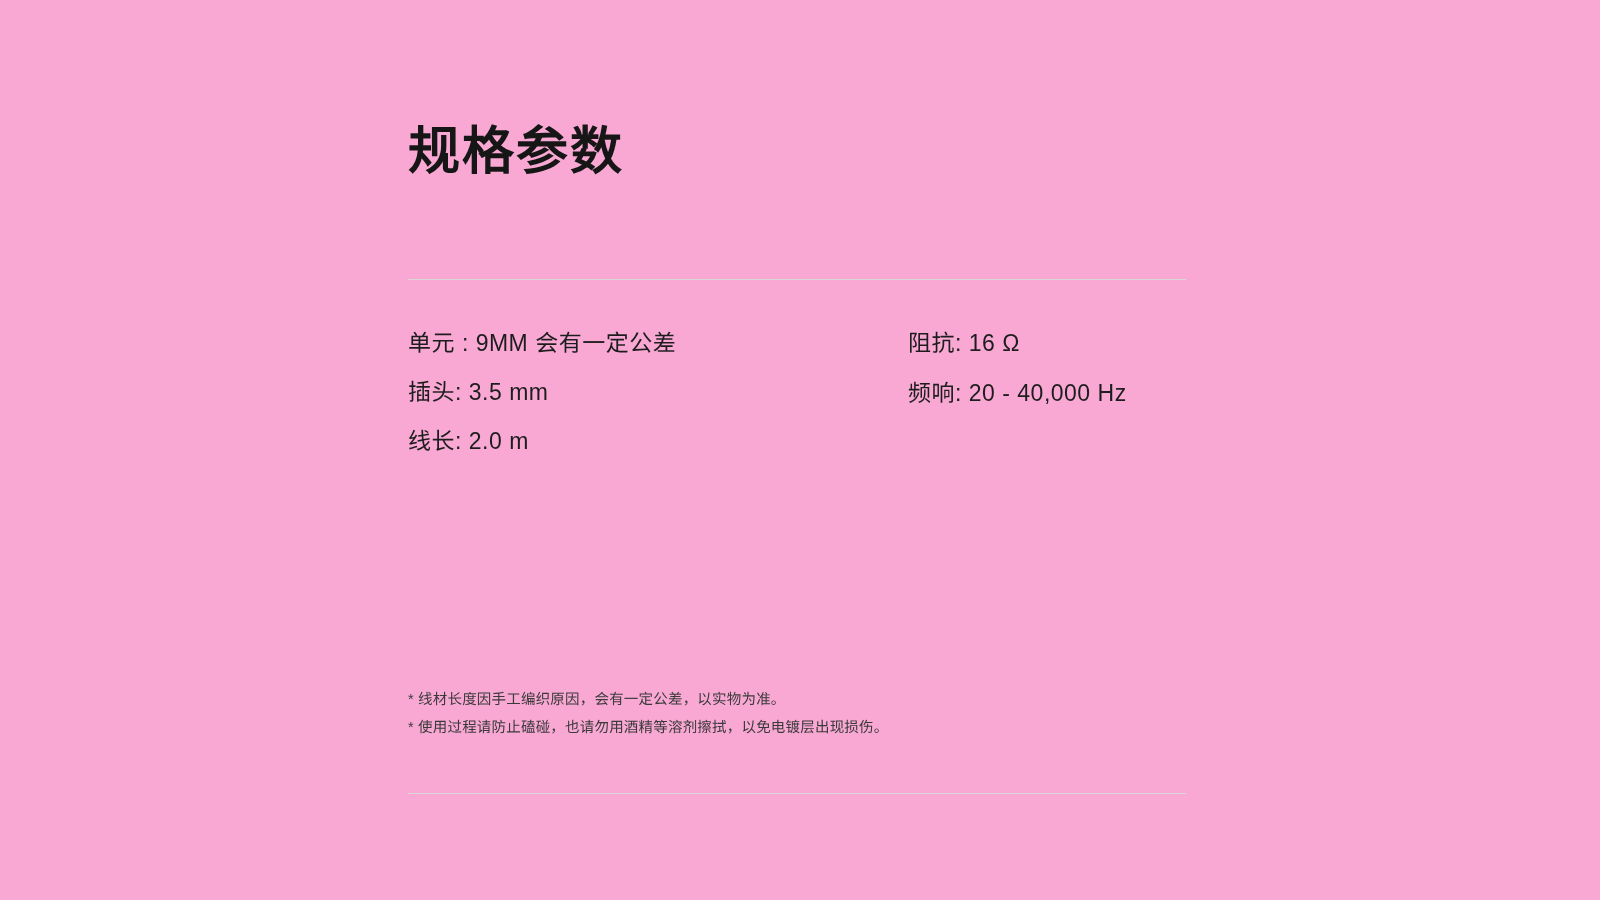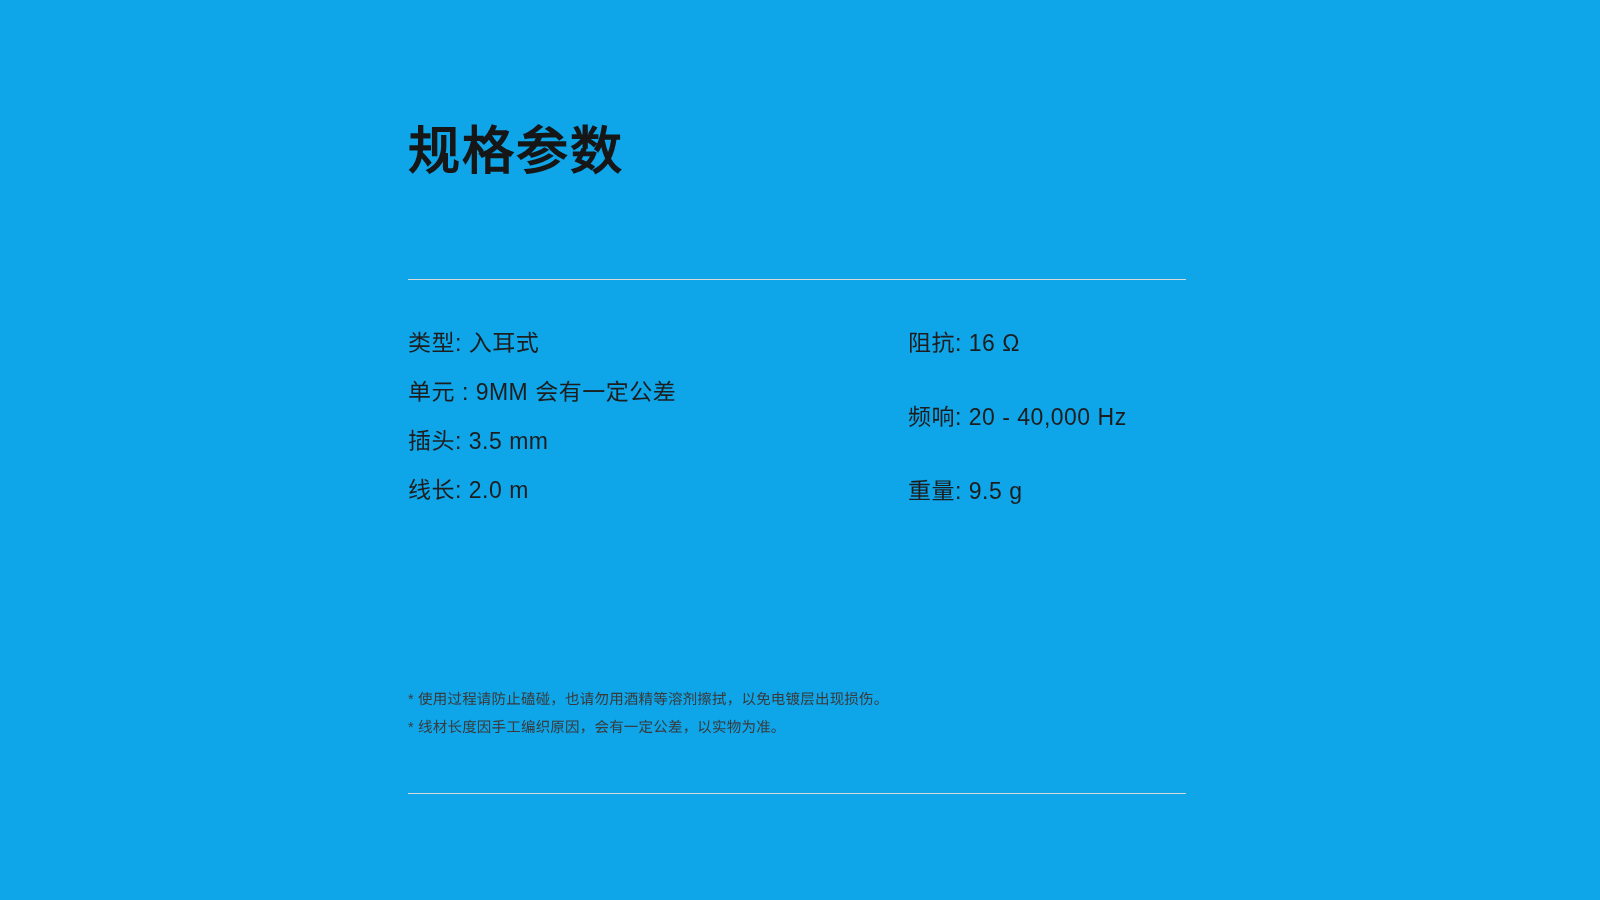--- a/index.html
+++ b/index.html
@@ -12,21 +12,21 @@
     width: 1600px;
     height: 900px;
     font-family: "Liberation Sans", "DejaVu Sans", sans-serif;
     color: #1a1a1a;
     overflow: hidden;
   }
   .page {
     position: relative;
     width: 1600px;
     height: 900px;
-    background: #0ea5e9;
+    background: #f9a8d4;
   }
   .spec-block {
     position: absolute;
     left: 408px;
     top: 120px;
     width: 780px;
   }
   .page-title {
     font-size: 52px;
     font-weight: 700;
@@ -53,21 +53,21 @@
     width: 790px;
     display: flex;
     flex-direction: row;
     justify-content: flex-start;
   }
   .spec-col {
     display: flex;
     flex-direction: column;
   }
   .spec-col-left { width: 500px; }
-  .spec-col-right { width: 290px; gap: 24px; }
+  .spec-col-right { width: 290px; }
 
   .spec-item {
     font-size: 23px;
     line-height: 1.0;
     color: #1d1d1d;
     letter-spacing: 0.5px;
     white-space: nowrap;
     font-family: "Liberation Sans", "DejaVu Sans", sans-serif;
   }
   .spec-col-left .spec-item { margin-bottom: 26px; }
@@ -99,24 +99,20 @@
   <div class="spec-block">
     <h1 class="page-title">规格参数</h1>
   </div>
 
   <div class="rule rule-top"></div>
 
   <div class="spec-columns">
 
     <div class="spec-col spec-col-left">
       <div class="spec-item">
-        <span class="spec-label">类型:</span>
-        <span class="spec-value">入耳式</span>
-      </div>
-      <div class="spec-item">
         <span class="spec-label">单元 :</span>
         <span class="spec-value">9MM 会有一定公差</span>
       </div>
       <div class="spec-item">
         <span class="spec-label">插头:</span>
         <span class="spec-value">3.5 mm</span>
       </div>
       <div class="spec-item">
         <span class="spec-label">线长:</span>
         <span class="spec-value">2.0 m</span>
@@ -125,28 +121,24 @@
 
     <div class="spec-col spec-col-right">
       <div class="spec-item">
         <span class="spec-label">阻抗:</span>
         <span class="spec-value">16 Ω</span>
       </div>
       <div class="spec-item">
         <span class="spec-label">频响:</span>
         <span class="spec-value">20 - 40,000 Hz</span>
       </div>
-      <div class="spec-item">
-        <span class="spec-label">重量:</span>
-        <span class="spec-value">9.5 g</span>
-      </div>
     </div>
 
   </div>
 
   <div class="notes">
+    <div class="note-line">* 线材长度因手工编织原因，会有一定公差，以实物为准。</div>
     <div class="note-line">* 使用过程请防止磕碰，也请勿用酒精等溶剂擦拭，以免电镀层出现损伤。</div>
-    <div class="note-line">* 线材长度因手工编织原因，会有一定公差，以实物为准。</div>
   </div>
 
   <div class="rule rule-bottom"></div>
 
 </div>
 
 </body></html>

